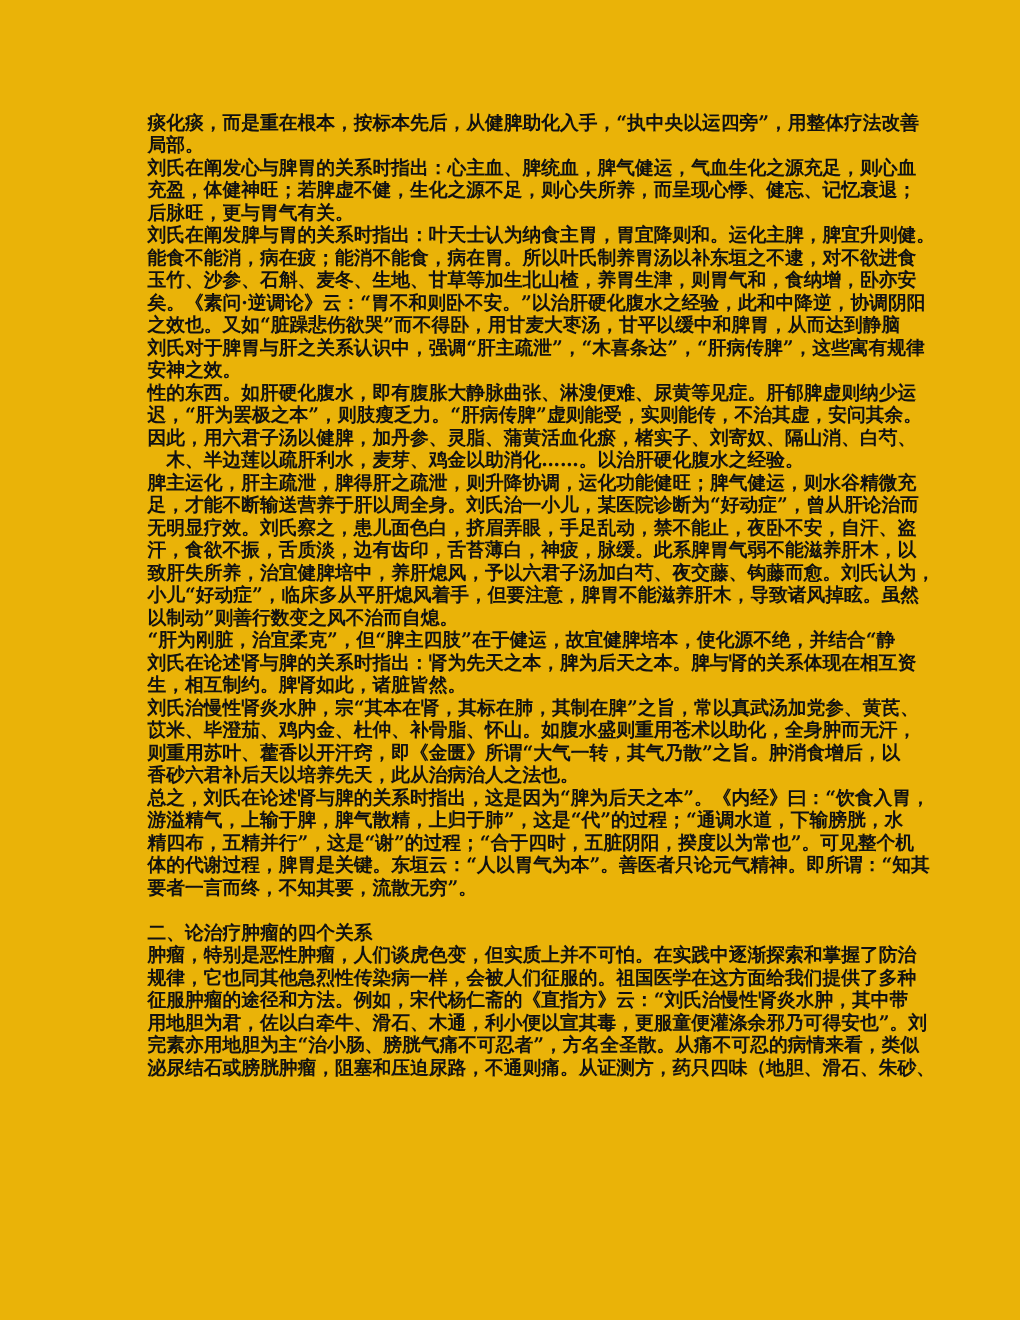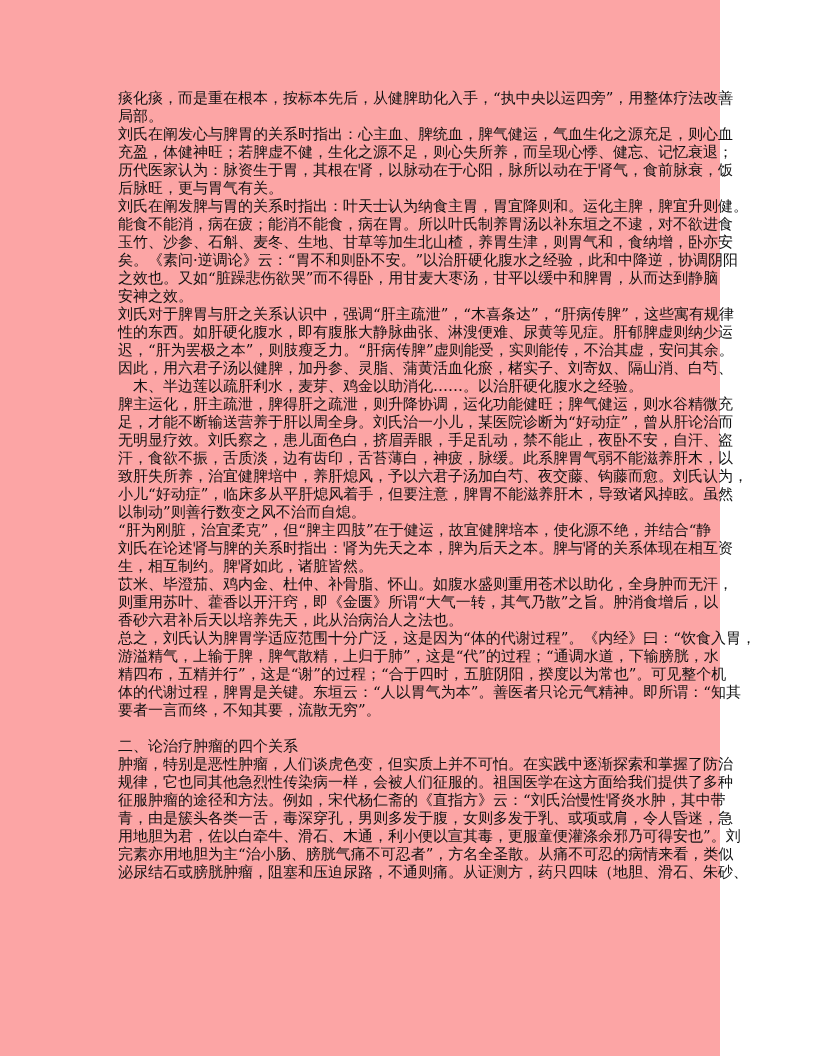--- a/index.html
+++ b/index.html
@@ -1,71 +1,70 @@
 <!DOCTYPE html>
 <html><head>
 <meta charset="utf-8">
 <style>
   html, body { margin: 0; padding: 0; background: #ffffff; }
   body { width: 816px; height: 1056px; position: relative; overflow: hidden; }
   .page {
-    position: absolute; left: 0; top: 0; width: 720px; height: 1056px; background: #fca5a5;
+    position: absolute; left: 0; top: 0; width: 816px; height: 1056px; background: #eab308; font-weight: bold;
   }
   .text-block {
     position: absolute; left: 118px; top: 89px; width: 600px;
     font-family: "DejaVu Serif", "Liberation Serif", serif;
     font-size: 15px; line-height: 18px; color: #111111;
   }
   .line { display: block; height: 18px; white-space: nowrap; overflow: visible; }
   .line.indent { padding-left: 15px; }
   .line.blank { height: 18px; }
 </style>
 </head>
 <body>
 
 <div class="page">
   <div class="text-block">
     <span class="line">痰化痰，而是重在根本，按标本先后，从健脾助化入手，“执中央以运四旁”，用整体疗法改善</span>
     <span class="line">局部。</span>
     <span class="line">刘氏在阐发心与脾胃的关系时指出：心主血、脾统血，脾气健运，气血生化之源充足，则心血</span>
     <span class="line">充盈，体健神旺；若脾虚不健，生化之源不足，则心失所养，而呈现心悸、健忘、记忆衰退；</span>
-    <span class="line">历代医家认为：脉资生于胃，其根在肾，以脉动在于心阳，脉所以动在于肾气，食前脉衰，饭</span>
     <span class="line">后脉旺，更与胃气有关。</span>
     <span class="line">刘氏在阐发脾与胃的关系时指出：叶天士认为纳食主胃，胃宜降则和。运化主脾，脾宜升则健。</span>
     <span class="line">能食不能消，病在疲；能消不能食，病在胃。所以叶氏制养胃汤以补东垣之不逮，对不欲进食</span>
     <span class="line">玉竹、沙参、石斛、麦冬、生地、甘草等加生北山楂，养胃生津，则胃气和，食纳增，卧亦安</span>
     <span class="line">矣。《素问·逆调论》云：“胃不和则卧不安。”以治肝硬化腹水之经验，此和中降逆，协调阴阳</span>
     <span class="line">之效也。又如“脏躁悲伤欲哭”而不得卧，用甘麦大枣汤，甘平以缓中和脾胃，从而达到静脑</span>
+    <span class="line">刘氏对于脾胃与肝之关系认识中，强调“肝主疏泄”，“木喜条达”，“肝病传脾”，这些寓有规律</span>
     <span class="line">安神之效。</span>
-    <span class="line">刘氏对于脾胃与肝之关系认识中，强调“肝主疏泄”，“木喜条达”，“肝病传脾”，这些寓有规律</span>
     <span class="line">性的东西。如肝硬化腹水，即有腹胀大静脉曲张、淋溲便难、尿黄等见症。肝郁脾虚则纳少运</span>
     <span class="line">迟，“肝为罢极之本”，则肢瘦乏力。“肝病传脾”虚则能受，实则能传，不治其虚，安问其余。</span>
     <span class="line">因此，用六君子汤以健脾，加丹参、灵脂、蒲黄活血化瘀，楮实子、刘寄奴、隔山消、白芍、</span>
     <span class="line indent">木、半边莲以疏肝利水，麦芽、鸡金以助消化……。以治肝硬化腹水之经验。</span>
     <span class="line">脾主运化，肝主疏泄，脾得肝之疏泄，则升降协调，运化功能健旺；脾气健运，则水谷精微充</span>
     <span class="line">足，才能不断输送营养于肝以周全身。刘氏治一小儿，某医院诊断为“好动症”，曾从肝论治而</span>
     <span class="line">无明显疗效。刘氏察之，患儿面色白，挤眉弄眼，手足乱动，禁不能止，夜卧不安，自汗、盗</span>
     <span class="line">汗，食欲不振，舌质淡，边有齿印，舌苔薄白，神疲，脉缓。此系脾胃气弱不能滋养肝木，以</span>
     <span class="line">致肝失所养，治宜健脾培中，养肝熄风，予以六君子汤加白芍、夜交藤、钩藤而愈。刘氏认为，</span>
     <span class="line">小儿“好动症”，临床多从平肝熄风着手，但要注意，脾胃不能滋养肝木，导致诸风掉眩。虽然</span>
     <span class="line">以制动”则善行数变之风不治而自熄。</span>
     <span class="line">“肝为刚脏，治宜柔克”，但“脾主四肢”在于健运，故宜健脾培本，使化源不绝，并结合“静</span>
     <span class="line">刘氏在论述肾与脾的关系时指出：肾为先天之本，脾为后天之本。脾与肾的关系体现在相互资</span>
     <span class="line">生，相互制约。脾肾如此，诸脏皆然。</span>
+    <span class="line">刘氏治慢性肾炎水肿，宗“其本在肾，其标在肺，其制在脾”之旨，常以真武汤加党参、黄芪、</span>
     <span class="line">苡米、毕澄茄、鸡内金、杜仲、补骨脂、怀山。如腹水盛则重用苍术以助化，全身肿而无汗，</span>
     <span class="line">则重用苏叶、藿香以开汗窍，即《金匮》所谓“大气一转，其气乃散”之旨。肿消食增后，以</span>
     <span class="line">香砂六君补后天以培养先天，此从治病治人之法也。</span>
-    <span class="line">总之，刘氏认为脾胃学适应范围十分广泛，这是因为“体的代谢过程”。《内经》曰：“饮食入胃，</span>
+    <span class="line">总之，刘氏在论述肾与脾的关系时指出，这是因为“脾为后天之本”。《内经》曰：“饮食入胃，</span>
     <span class="line">游溢精气，上输于脾，脾气散精，上归于肺”，这是“代”的过程；“通调水道，下输膀胱，水</span>
     <span class="line">精四布，五精并行”，这是“谢”的过程；“合于四时，五脏阴阳，揆度以为常也”。可见整个机</span>
     <span class="line">体的代谢过程，脾胃是关键。东垣云：“人以胃气为本”。善医者只论元气精神。即所谓：“知其</span>
     <span class="line">要者一言而终，不知其要，流散无穷”。</span>
     <span class="line blank"></span>
     <span class="line">二、论治疗肿瘤的四个关系</span>
     <span class="line">肿瘤，特别是恶性肿瘤，人们谈虎色变，但实质上并不可怕。在实践中逐渐探索和掌握了防治</span>
     <span class="line">规律，它也同其他急烈性传染病一样，会被人们征服的。祖国医学在这方面给我们提供了多种</span>
     <span class="line">征服肿瘤的途径和方法。例如，宋代杨仁斋的《直指方》云：“刘氏治慢性肾炎水肿，其中带</span>
-    <span class="line">青，由是簇头各类一舌，毒深穿孔，男则多发于腹，女则多发于乳、或项或肩，令人昏迷，急</span>
     <span class="line">用地胆为君，佐以白牵牛、滑石、木通，利小便以宣其毒，更服童便灌涤余邪乃可得安也”。刘</span>
     <span class="line">完素亦用地胆为主“治小肠、膀胱气痛不可忍者”，方名全圣散。从痛不可忍的病情来看，类似</span>
     <span class="line">泌尿结石或膀胱肿瘤，阻塞和压迫尿路，不通则痛。从证测方，药只四味（地胆、滑石、朱砂、</span>
   </div>
 </div>
 
 </body></html>

